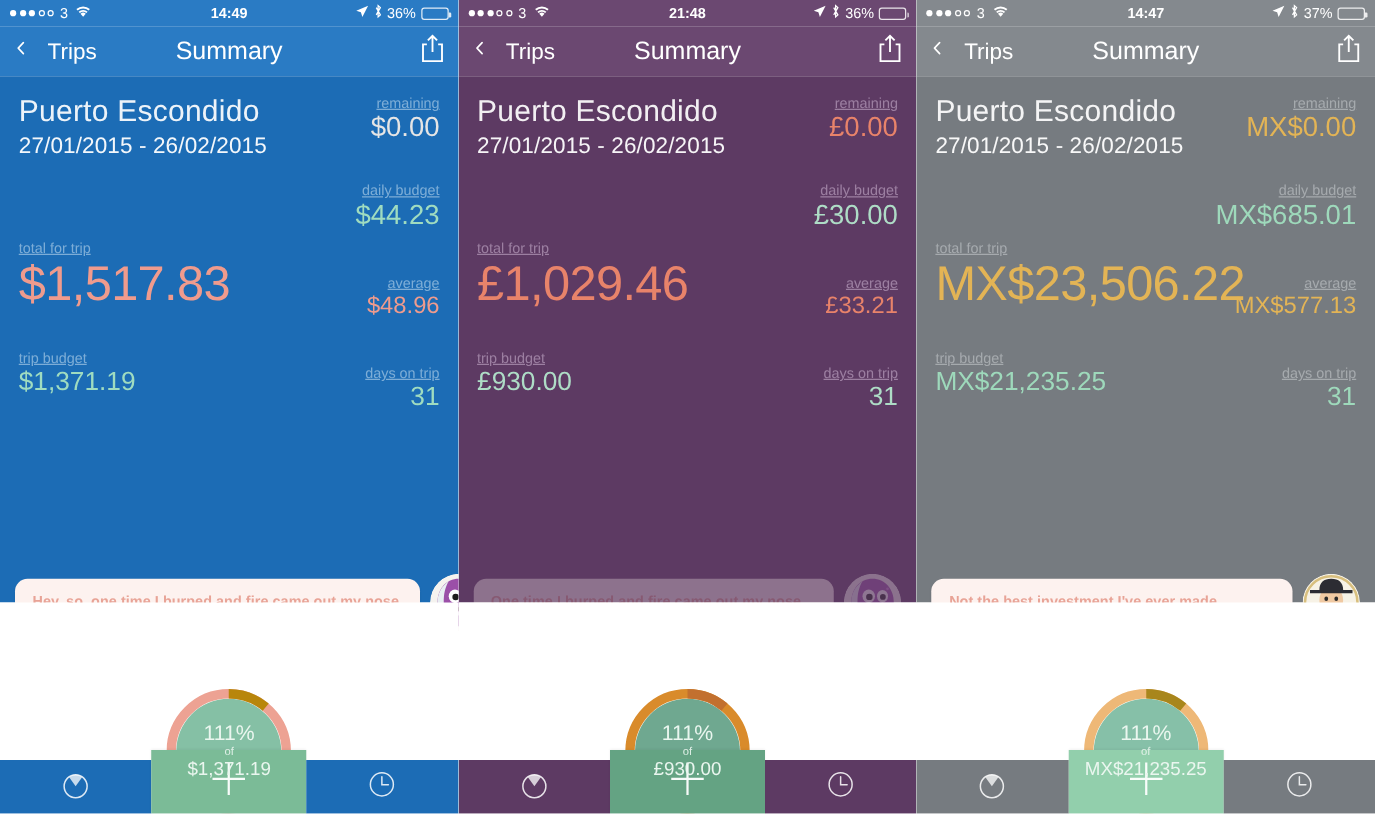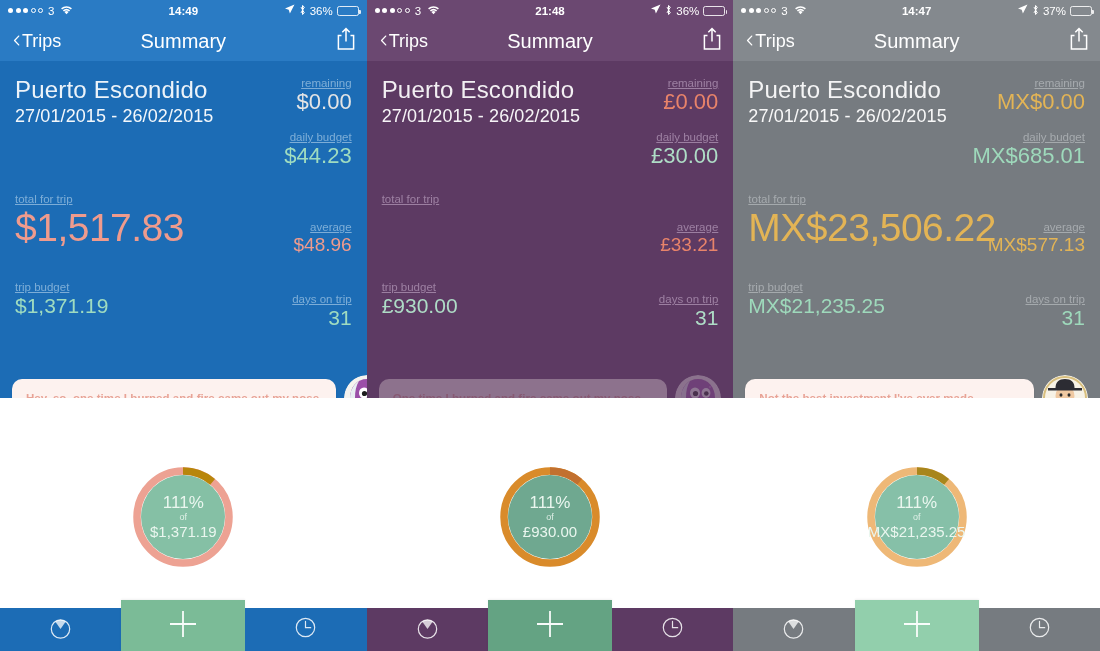--- a/index.html
+++ b/index.html
@@ -25,39 +25,39 @@
   .wifi { margin-left: 3px; display: inline-block; }
   .sb-time { position: absolute; left: 0; right: 0; text-align: center; font-size: 11.5px; font-weight: 600; }
   .sb-right { margin-left: auto; display: flex; align-items: center; gap: 4px; z-index: 2; }
   .batt-pct { font-size: 11.5px; }
   .batt { width: 22px; height: 10px; border: 1px solid rgba(255,255,255,.85); border-radius: 2.4px; position: relative; padding: 1px; }
   .batt::after { content:""; position:absolute; right:-3px; top:3px; width:1.6px; height:4px; background: rgba(255,255,255,.85); border-radius:0 1px 1px 0; }
   .batt-fill { height: 100%; background: #fff; border-radius: 1px; }
 
   
   .navbar { height: 40px; display: flex; align-items: center; padding: 0 11px; color: #fff; position: relative; }
-  .nav-back { display: flex; align-items: center; gap: 0; cursor: pointer; z-index: 2; }
+  .nav-back { display: flex; align-items: flex-start; gap: 16px; cursor: pointer; z-index: 2; }
   .chev { width: 11px; height: 11px; }
   .nav-back-label { font-size: 18px; font-weight: 300; }
   .nav-title { position: absolute; left: 0; right: 0; text-align: center; font-size: 20px; font-weight: 300; }
   .nav-share { margin-left: auto; z-index: 2; cursor: pointer; }
 
   
-  .hero { position: relative; height: 337px; padding: 16px 15px 0 15px; color: #fff; }
+  .hero { position: relative; height: 421px; padding: 16px 15px 0 15px; color: #fff; }
   .trip-name { font-size: 24px; font-weight: 300; letter-spacing: .2px; opacity: .92; line-height: 1.1; }
   .trip-dates { font-size: 18px; font-weight: 400; margin-top: 3px; opacity: .95; letter-spacing: .1px; }
 
   .stat { position: absolute; text-align: right; }
   .stat.left { text-align: left; }
   .stat-label { font-size: 11.5px; opacity: .62; font-weight: 400; line-height: 1.15; text-decoration: underline; }
   .stat-val { font-weight: 300; line-height: 1.12; }
 
   .pos-remaining { right: 15px; top: 16px; }
   .pos-remaining .stat-val { font-size: 22px; }
-  .pos-daily { right: 15px; top: 70px; }
+  .pos-daily { right: 15px; top: 86px; }
   .pos-daily .stat-val { font-size: 22px; }
   .pos-total { left: 15px; top: 132px; }
   .pos-total .stat-val { font-size: 39px; letter-spacing: -0.5px; }
   .pos-average { right: 15px; top: 160px; }
   .pos-average .stat-val { font-size: 19px; }
   .pos-budget { left: 15px; top: 220px; }
   .pos-budget .stat-val { font-size: 21px; }
   .pos-days { right: 15px; top: 232px; }
   .pos-days .stat-val { font-size: 21px; }
 
@@ -257,20 +257,21 @@
         <div class="stat pos-remaining">
           <div class="stat-label" style="color:#c3aac8">remaining</div>
           <div class="stat-val" style="color:#e8836a">£0.00</div>
         </div>
         <div class="stat pos-daily">
           <div class="stat-label" style="color:#c3aac8">daily budget</div>
           <div class="stat-val" style="color:#aedcc6">£30.00</div>
         </div>
         <div class="stat pos-total left">
           <div class="stat-label" style="color:#c3aac8">total for trip</div>
+          <div class="stat-val" style="color:#e8836a">£1,029.46</div>
         </div>
         <div class="stat pos-average">
           <div class="stat-label" style="color:#c3aac8">average</div>
           <div class="stat-val" style="color:#e8836a">£33.21</div>
         </div>
         <div class="stat pos-budget left">
           <div class="stat-label" style="color:#c3aac8">trip budget</div>
           <div class="stat-val" style="color:#aedcc6">£930.00</div>
         </div>
         <div class="stat pos-days">

